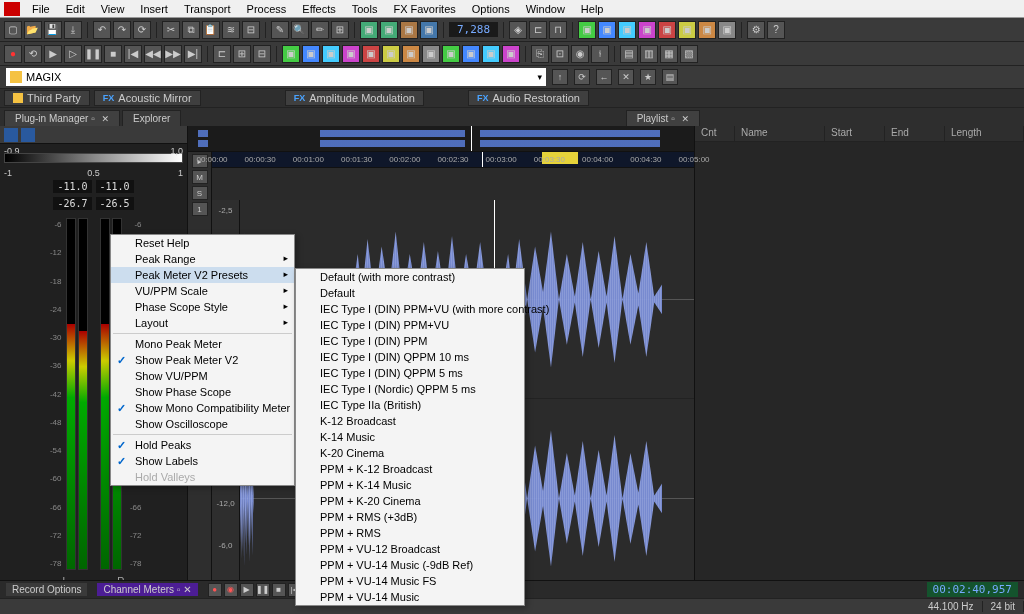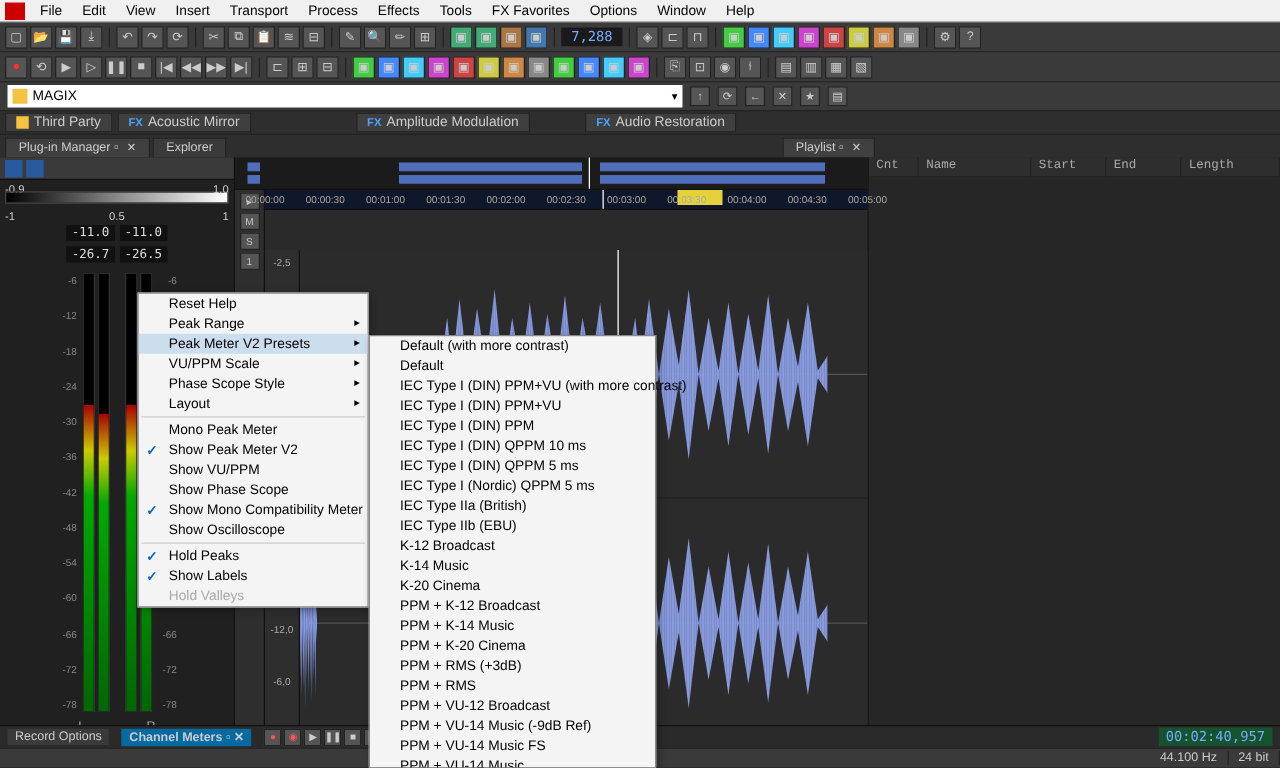--- a/index.html
+++ b/index.html
@@ -66,29 +66,29 @@
 .wave-area{ flex:1; position:relative; background:#2b2b2b; overflow:hidden;}
 .wave-lane{ position:absolute; left:0; right:0; border-bottom:1px solid #222;}
 .wave-lane .mid{ position:absolute; left:0; right:0; top:50%; height:1px; background:#555;}
 
 .waveblk{ position:absolute; top:10%; bottom:10%; background:repeating-linear-gradient(90deg,#7b8fd8 0,#7b8fd8 1px,#8fa0e0 1px,#8fa0e0 2px); border-radius:1px; opacity:.95; clip-path: polygon(0 40%, 3% 20%, 6% 45%, 10% 10%, 15% 50%, 20% 15%, 25% 45%, 30% 5%, 35% 50%, 40% 20%, 45% 48%, 50% 12%, 55% 50%, 60% 18%, 65% 48%, 70% 8%, 75% 50%, 80% 20%, 85% 46%, 90% 12%, 95% 48%, 100% 40%, 100% 60%, 95% 52%, 90% 88%, 85% 54%, 80% 80%, 75% 50%, 70% 92%, 65% 52%, 60% 82%, 55% 50%, 50% 88%, 45% 52%, 40% 80%, 35% 50%, 30% 95%, 25% 55%, 20% 85%, 15% 50%, 10% 90%, 6% 55%, 3% 80%, 0 60%);}
 
 .trk-body{ flex:1; display:flex; min-height:0;}
 
 .right-panel{ width:330px; background:#2e2e2e; border-left:1px solid #111; display:flex; flex-direction:column;}
 .right-panel .cols{ height:16px; display:flex; font-size:10px; color:#aaa; border-bottom:1px solid #222;}
-.right-panel .cols div{ padding:1px 6px; border-right:1px solid #222;font-family:Liberation Mono, monospace;}
+.right-panel .cols div{ padding:1px 6px; border-right:1px solid #222;}
 
 .statusbar{ position:absolute; left:0; right:0; bottom:0; height:16px; background:#3a3a3a; display:flex; align-items:center; font-size:10px; border-top:1px solid #222;}
 .statusbar .seg{ padding:0 8px; border-right:1px solid #222; }
 .statusbar .spacer{ flex:1;}
 
 .bottom-tabs{ position:absolute; left:0; bottom:16px; height:18px; display:flex; align-items:center; gap:10px; padding:0 6px; background:#2a2a2a; width:100%; border-top:1px solid #111;}
 .bottom-tabs .btab{ padding:1px 6px; background:#3a3a3a; font-size:10px; cursor:pointer;}
-.bottom-tabs .btab.active{ background:#0369a1;font-weight:bold;}
+.bottom-tabs .btab.active{ background:#4c1d95;}
 .bottom-tabs .timecode{ margin-left:auto; font-family:monospace; background:#14532d; color:#7af; padding:1px 6px;}
 .bottom-tabs .xport{ display:flex; gap:2px;}
 .bottom-tabs .xb{ width:14px;height:14px; background:#555; border:1px solid #222; display:flex;align-items:center;justify-content:center; font-size:8px; cursor:pointer;}
 .bottom-tabs .rec{ color:#f55;}
 
 .ctx-menu{ position:absolute; background:#f4f4f4; color:#000; border:1px solid #888; box-shadow:2px 2px 6px rgba(0,0,0,.3); z-index:100; font-size:11px; }
 .ctx-menu .item{ padding:2px 24px 2px 24px; cursor:pointer; position:relative; white-space:nowrap;}
 .ctx-menu .item.hl{ background:#cde; }
 .ctx-menu .item.sub::after{ content:"▸"; position:absolute; right:6px; font-size:9px;}
 .ctx-menu .sep-line{ height:1px; background:#ccc; margin:2px 2px;}
@@ -460,21 +460,20 @@
 <div class="ctx-menu" id="menu2">
     <div class="item">Default (with more contrast)</div>
     <div class="item">Default</div>
     <div class="item">IEC Type I (DIN) PPM+VU (with more contrast)</div>
     <div class="item">IEC Type I (DIN) PPM+VU</div>
     <div class="item">IEC Type I (DIN) PPM</div>
     <div class="item">IEC Type I (DIN) QPPM 10 ms</div>
     <div class="item">IEC Type I (DIN) QPPM 5 ms</div>
     <div class="item">IEC Type I (Nordic) QPPM 5 ms</div>
     <div class="item">IEC Type IIa (British)</div>
-    <div class="item">IEC Type IIb (EBU)</div>
     <div class="item">K-12 Broadcast</div>
     <div class="item">K-14 Music</div>
     <div class="item">K-20 Cinema</div>
     <div class="item">PPM + K-12 Broadcast</div>
     <div class="item">PPM + K-14 Music</div>
     <div class="item">PPM + K-20 Cinema</div>
     <div class="item">PPM + RMS (+3dB)</div>
     <div class="item">PPM + RMS</div>
     <div class="item">PPM + VU-12 Broadcast</div>
     <div class="item">PPM + VU-14 Music (-9dB Ref)</div>

